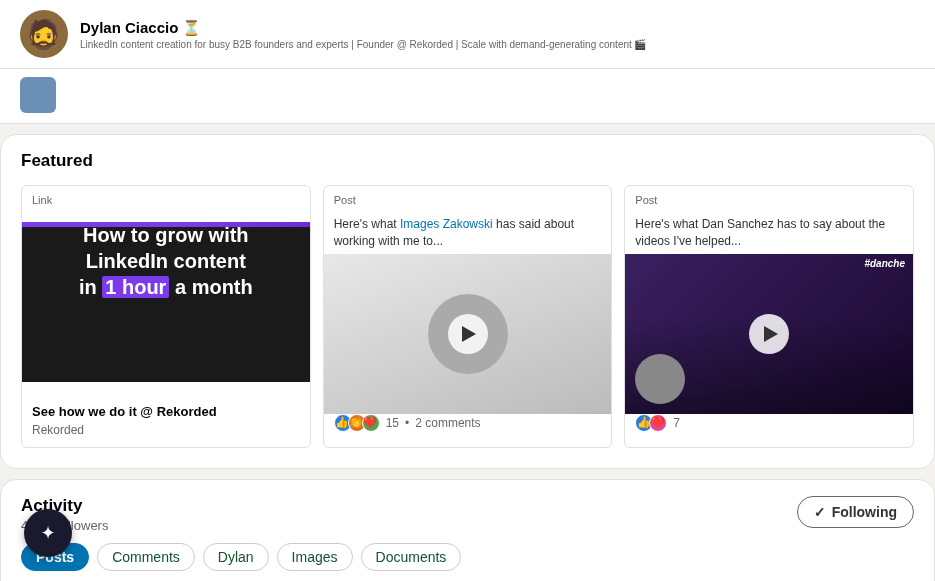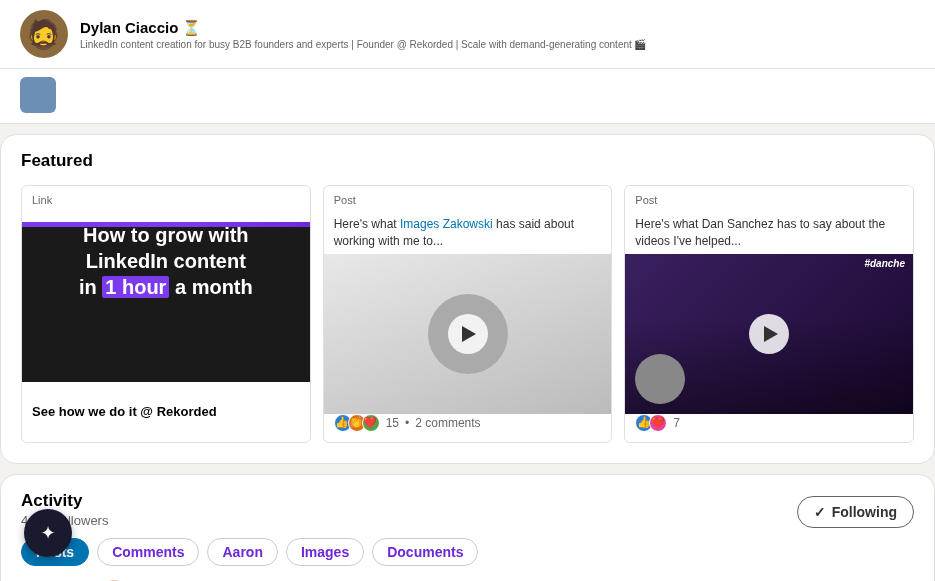--- a/index.html
+++ b/index.html
@@ -238,21 +238,21 @@
       display: flex;
       align-items: center;
       justify-content: center;
       margin-left: -4px;
     }
     .reaction-circle:first-child { margin-left: 0; }
 
     
     .activity-header {
       display: flex;
-      align-items: flex-end;
+      align-items: flex-start;
       justify-content: space-between;
       margin-bottom: 10px;
     }
     .activity-title-block {}
     .activity-title {
       font-size: 17px;
       font-weight: 700;
       color: #000;
     }
     .activity-followers {
@@ -281,24 +281,24 @@
       display: flex;
       gap: 8px;
       flex-wrap: wrap;
       margin-bottom: 14px;
     }
     .filter-tab {
       border: 1px solid #ccc;
       border-radius: 20px;
       padding: 5px 14px;
       font-size: 14px;
-      color: #6d28d9;
+      color: #14532d;
       background: #fff;
       cursor: pointer;
-      font-weight: 700;
+      font-weight: 400;
     }
     .filter-tab.active {
       background: #0073b1;
       color: #fff;
       border-color: #0073b1;
       font-weight: 600;
     }
 
     
     .posted-by {
@@ -366,20 +366,21 @@
 
       <div class="featured-item">
         <div class="featured-label">Link</div>
         <div class="link-card-visual">
           <div class="link-card-bar"></div>
           <div class="link-card-text">
             <span>How to grow with<br>LinkedIn content<br>in </span><span class="highlight">1 hour</span><span> a month</span>
           </div>
         </div>
         <div class="link-card-caption">See how we do it @ Rekorded</div>
+        <div class="link-card-sub">Rekorded</div>
       </div>
 
       <div class="featured-item">
         <div class="featured-label">Post</div>
         <div class="video-card-text">
           Here's what <a>Images Zakowski</a> has said about working with me to...
         </div>
         <div class="video-card-visual">
           <div class="video-thumb-1">
             <div style="width:100%;height:100%;background:linear-gradient(160deg,#e8e8e8 0%,#bbb 100%);display:flex;align-items:center;justify-content:center;">
@@ -436,21 +437,21 @@
       </div>
       <button class="following-btn">
         <span>✓</span>
         <span>Following</span>
       </button>
     </div>
 
     <div class="filter-tabs">
       <button class="filter-tab active">Posts</button>
       <button class="filter-tab">Comments</button>
-      <button class="filter-tab">Aaron</button>
+      <button class="filter-tab">Dylan</button>
       <button class="filter-tab">Images</button>
       <button class="filter-tab">Documents</button>
     </div>
 
     <div class="posted-by">
       <strong>Dylan Ciaccio<span>⏳</span></strong>
       <span> posted this • </span>
       <span>5h</span>
     </div>
   </div>

